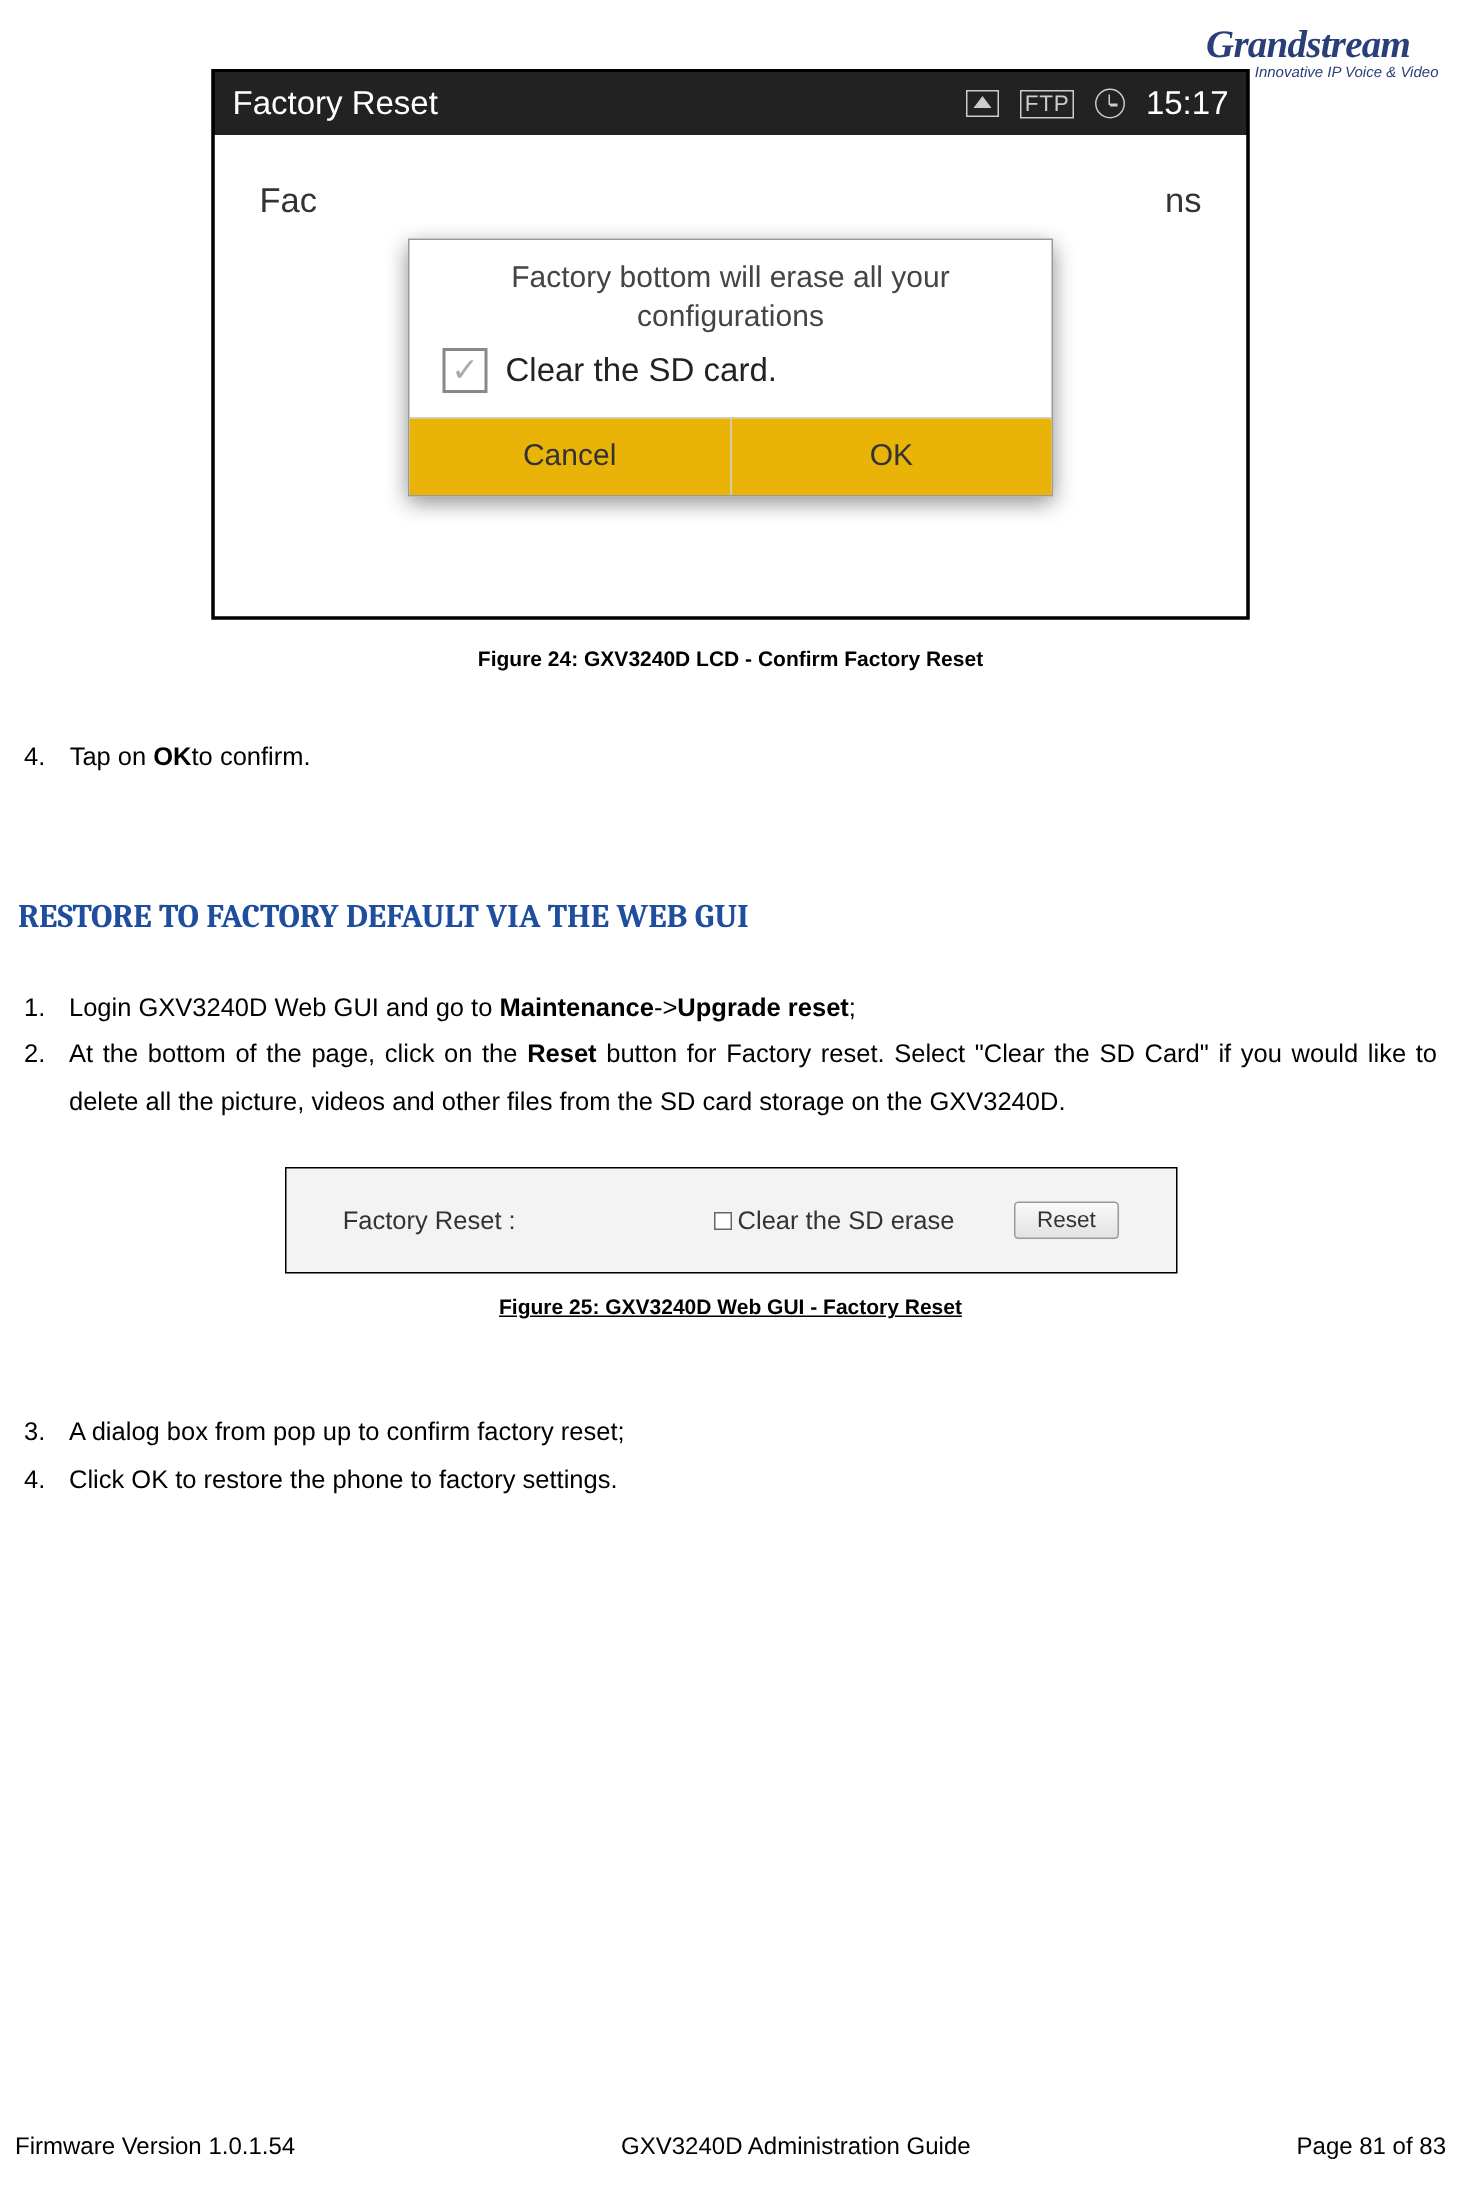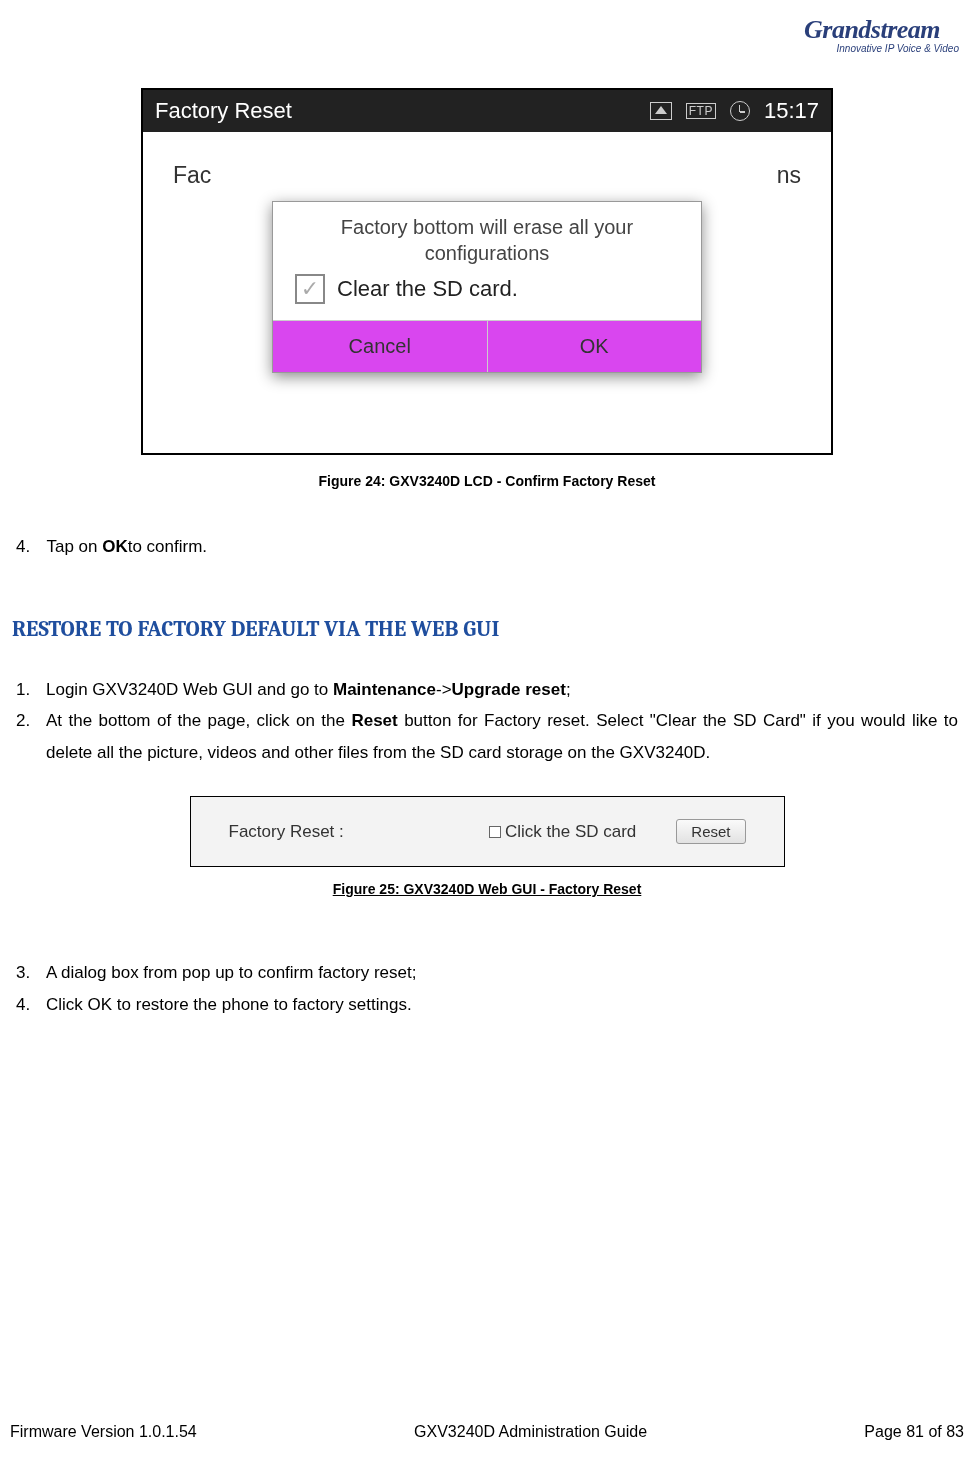--- a/index.html
+++ b/index.html
@@ -12,21 +12,21 @@
       color: #000;
     }
     .logo {
       position: absolute;
       top: 15px;
       right: 15px;
       width: 155px;
     }
     .logo-main { font-family: Georgia, serif; font-style: italic; font-size: 26px; color: #2a3f7a; font-weight: bold; letter-spacing: -0.5px; }
     .logo-sub { font-size: 10px; color: #2a3f7a; text-align: right; margin-top: -2px; font-style: italic; }
-    .content { padding: 88px 10px 0 10px; }
+    .content { padding: 46px 10px 0 10px; }
     .fig-wrap { text-align: center; }
     .android-frame {
       width: 692px;
       height: 367px;
       margin: 0 auto;
       border: 2px solid #000;
       background: #000;
       position: relative;
       overflow: hidden;
     }
@@ -36,21 +36,21 @@
       color: #fff;
       display: flex;
       align-items: center;
       padding: 0 12px;
       font-size: 22px;
     }
     .status-title { flex: 1; text-align: left; }
     .status-icons { display: flex; align-items: center; gap: 14px; }
     .icon-box { width: 22px; height: 18px; border: 1.5px solid #ccc; display: inline-block; position: relative; }
     .icon-box::after { content:''; position:absolute; width:0; height:0; border-left:6px solid transparent; border-right:6px solid transparent; border-bottom:8px solid #ccc; left:4px; top:3px; }
-    .ftp-box { border:1.5px solid #ccc; padding:0 2px; font-size:12px; color:#ccc; letter-spacing:0.5px; }
+    .ftp-box { border:1.5px solid #ccc; padding:0 2px; font-size:15px; color:#ccc; letter-spacing:0.5px; }
     .clock-icon { width:20px; height:20px; border:1.5px solid #ccc; border-radius:50%; position:relative; }
     .clock-icon::before { content:''; position:absolute; width:1.5px; height:7px; background:#ccc; left:8px; top:3px; }
     .clock-icon::after { content:''; position:absolute; width:5px; height:1.5px; background:#ccc; left:9px; top:9px; }
     .body-area {
       background: #fff;
       height: calc(100% - 42px);
       position: relative;
       display:flex;
       align-items:center;
       justify-content:center;
@@ -64,26 +64,26 @@
       z-index: 2;
       position: relative;
       top: -6px;
     }
     .d-title { padding: 12px 16px 2px 16px; font-size: 20px; color: #444; line-height: 1.3; }
     .d-sub { padding: 0 16px 10px 16px; font-size: 21px; color: #222; white-space: nowrap; overflow: hidden; text-overflow: clip; }
     .d-check-row { display:flex; align-items:center; gap:12px; padding: 6px 16px 16px 22px; }
     .chk { width:30px; height:30px; border:2px solid #888; display:flex; align-items:center; justify-content:center; color:#aaa; font-size:22px; }
     .d-check-label { font-size:22px; color:#222; }
     .d-btns { display:flex; border-top:1px solid #ccc; }
-    .d-btn { flex:1; text-align:center; padding:14px 0; font-size:20px; color:#333; background:#d946ef; }
+    .d-btn { flex:1; text-align:center; padding:14px 0; font-size:20px; color:#333; background:#eab308; }
     .d-btn + .d-btn { border-left:1px solid #ccc; }
     .caption { font-weight: bold; font-size: 14px; margin-top: 18px; }
     .step { font-size: 17px; margin-top: 48px; padding: 0 6px; }
     .step-num { display:inline-block; width: 26px; }
-    .h2 { color: #1f4e9e; font-family: Cambria, Georgia, serif; font-size: 22px; font-weight: bold; margin-top: 59px; padding: 0 2px; }
+    .h2 { color: #1f4e9e; font-family: Cambria, Georgia, serif; font-size: 22px; font-weight: bold; margin-top: 83px; padding: 0 2px; }
     .olist { margin-top: 32px; padding: 0 6px; font-size: 17px; line-height: 1.85; }
     .olist .li { display:flex; }
     .olist .n { width: 30px; flex-shrink:0; }
     .olist .t { flex:1; text-align: justify; }
     .web-frame {
       width: 595px;
       margin: 28px auto 0 auto;
       border: 1.5px solid #000;
       background: #f3f3f3;
       padding: 22px 38px;
@@ -164,21 +164,21 @@
     </div>
     <div class="li">
       <span class="n">2.</span>
       <span class="t"><span>At the bottom of the page, click on the </span><b>Reset</b><span> button for Factory reset. Select "Clear the SD Card" if you would like to delete all the picture, videos and other files from the SD card storage on the GXV3240D.</span></span>
     </div>
   </div>
 
   <div class="web-frame">
     <span>Factory Reset :</span>
     <span style="flex:1"></span>
-    <span><span class="win-chk"></span><span>Click the SD card</span></span>
+    <span><span class="win-chk"></span><span>Clear the SD erase</span></span>
     <span class="win-btn">Reset</span>
   </div>
   <div class="caption" style="text-align:center;margin-top:14px;text-decoration:underline;">Figure 25: GXV3240D Web GUI - Factory Reset</div>
 
   <div class="olist2">
     <div class="li" style="display:flex">
       <span class="n" style="width:30px">3.</span>
       <span class="t">A dialog box from pop up to confirm factory reset;</span>
     </div>
     <div class="li" style="display:flex">

